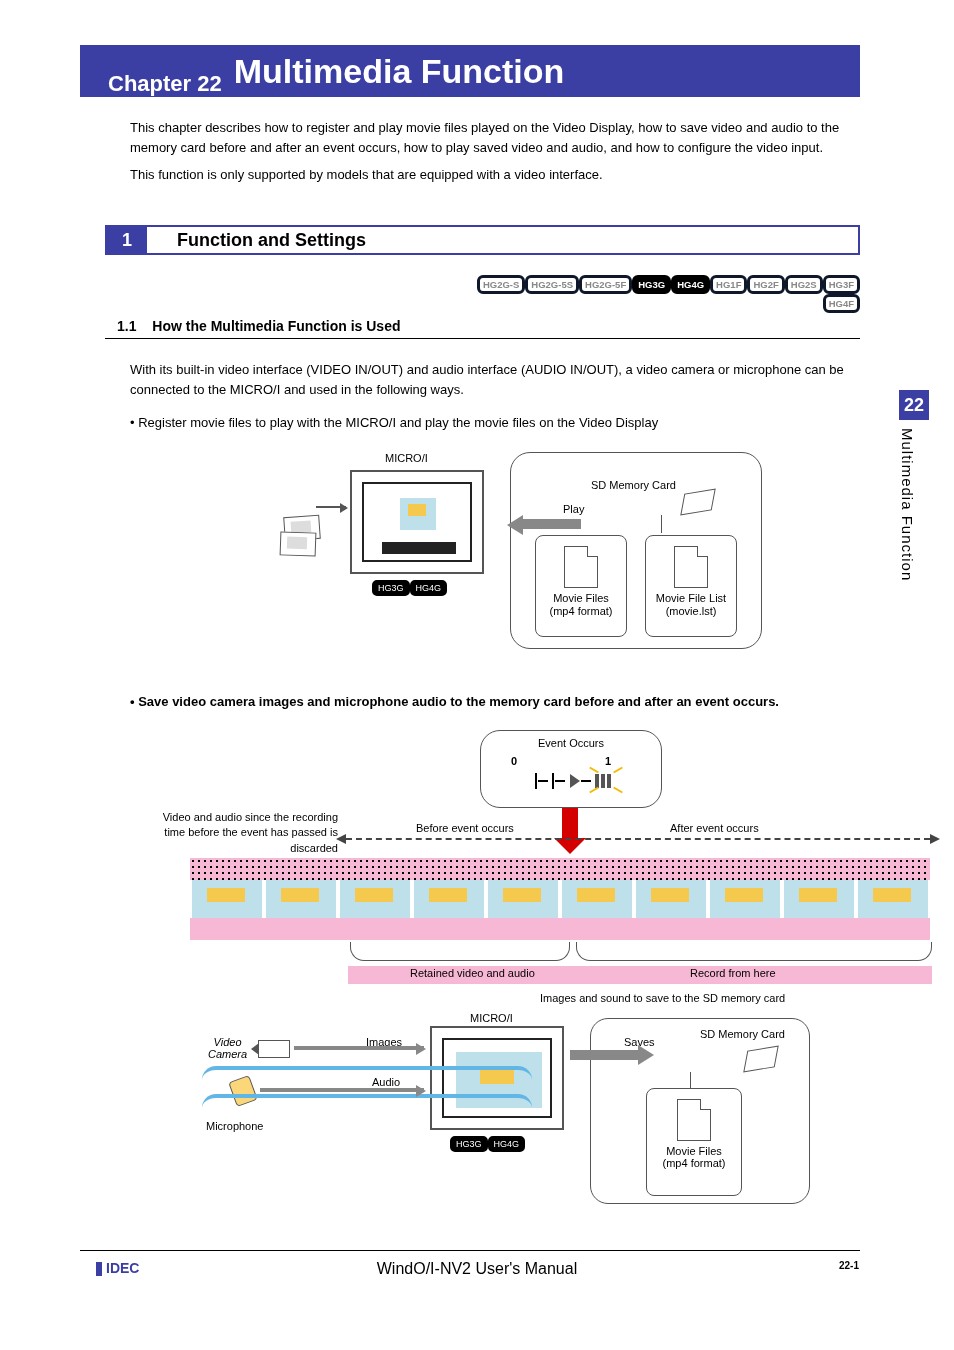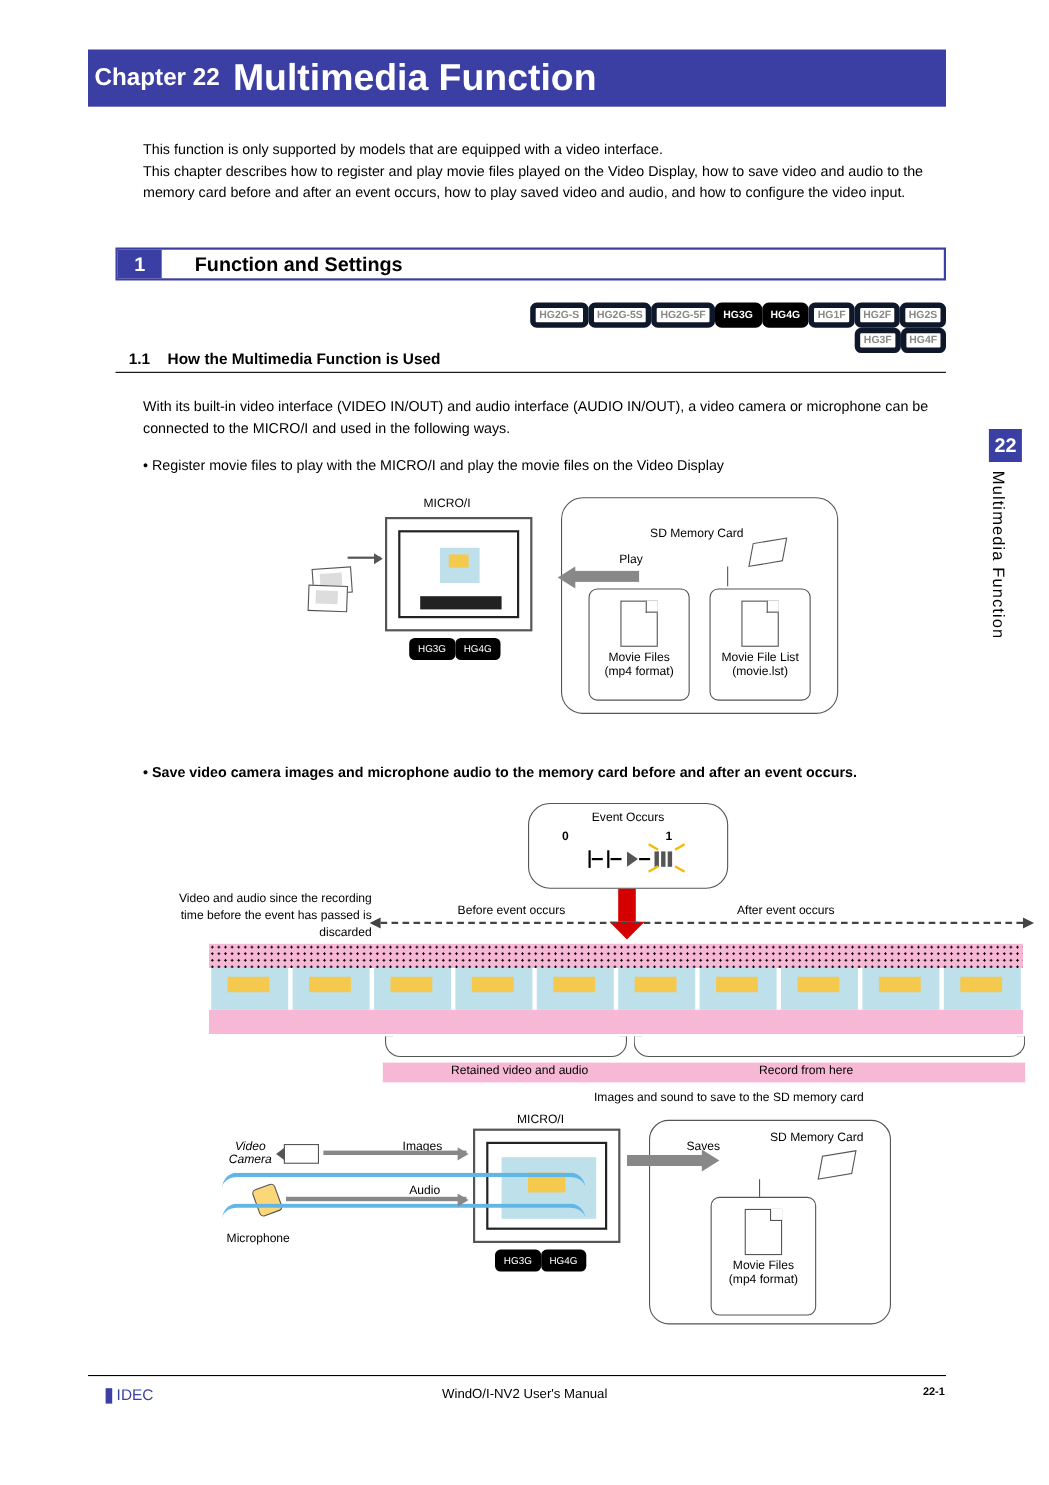--- a/index.html
+++ b/index.html
@@ -1,40 +1,40 @@
 <!DOCTYPE html>
 <html><head>
 <meta charset="utf-8">
 <style>
   body { margin:0; font-family: Arial, Helvetica, sans-serif; background:#fff; color:#000; }
   .page { width:954px; height:1350px; position:relative; background:#fff; }
-  .header-bar { position:absolute; left:80px; top:45px; width:780px; height:52px; background:#3b3fa3; color:#fff; display:flex; align-items:flex-start; padding:0 6px; box-sizing:border-box;}
+  .header-bar { position:absolute; left:80px; top:45px; width:780px; height:52px; background:#3b3fa3; color:#fff; display:flex; align-items:flex-end; padding:0 28px; box-sizing:border-box;}
   .header-bar .ch { font-size:22px; font-weight:bold; margin-top:12px;}
   .header-bar .title { font-size:34px; font-weight:bold; margin-left:12px; line-height:52px;}
   .intro { position:absolute; left:130px; top:118px; width:725px; font-size:13px; line-height:1.5;}
   .section1 { position:absolute; left:105px; top:225px; width:755px; height:30px; border:2px solid #3b3fa3; display:flex; align-items:center; box-sizing:border-box;}
   .section1 .num { width:40px; text-align:center; font-size:18px; font-weight:bold; background:#3b3fa3; color:#fff; height:100%; line-height:26px;}
   .section1 .label { font-size:18px; font-weight:bold; margin-left:30px;}
   .tags { position:absolute; left:445px; top:275px; width:415px; font-size:9.5px; font-weight:bold; text-align:right;}
-  .tag { display:inline-block; border:5px solid #0f172a; border-radius:6px; padding:1px 3px; color:#888; margin-left:0px;}
+  .tag { display:inline-block; border:3px solid #0f172a; border-radius:6px; padding:1px 3px; color:#888; margin-left:0px;}
   .tag.active { background:#000; color:#fff; border-color:#000;}
   .sub-heading { position:absolute; left:105px; top:318px; width:755px; font-size:14px; font-weight:bold; border-bottom:1px solid #000; padding-bottom:4px;}
   .sub-num { margin-right:12px;margin-left:12px;}
   .body-text { font-size:13px; line-height:1.5;}
   .bt1 { position:absolute; left:130px; top:360px; width:725px;}
   .bullet { position:absolute; font-size:13px;}
   .b1 { left:130px; top:415px; width:725px;}
   .b2 { left:130px; top:694px; width:725px;font-weight:bold;}
   .sidetab { position:absolute; right:25px; top:390px; width:30px; text-align:center;}
   .sidetab .box { width:30px; height:30px; background:#3b3fa3; color:#fff; font-size:18px; font-weight:bold; line-height:30px;}
   .sidetab .vtext { writing-mode:vertical-rl; font-size:15px; margin-top:8px; letter-spacing:1px;}
   .footer-line { position:absolute; left:80px; top:1250px; width:780px; border-top:1px solid #000;}
-  .footer-left { position:absolute; left:96px; top:1260px; font-size:14px; font-weight:normal; color:#3b3fa3;}
+  .footer-left { position:absolute; left:96px; top:1260px; font-size:14px; font-weight:bold; color:#3b3fa3;}
   .footer-left .bar { display:inline-block; width:6px; height:14px; background:#3b3fa3; margin-right:4px; vertical-align:middle;}
-  .footer-center { position:absolute; top:1260px; width:954px; text-align:center; font-size:12px;}
+  .footer-center { position:absolute; top:1260px; width:954px; text-align:center; font-size:16px;}
   .footer-right { position:absolute; right:95px; top:1260px; font-size:10px; font-weight:bold;}
 
   
   .fig1 { position:absolute; left:280px; top:440px; width:500px; height:220px; font-size:11px;}
   .fig1 .microi-label{ position:absolute; left:105px; top:12px;}
   .fig1 .hmi { position:absolute; left:70px; top:30px; width:130px; height:100px; border:2px solid #555; background:#fff;}
   .fig1 .hmi-inner { position:absolute; left:10px; top:10px; width:110px; height:80px; border:2px solid #222; background:#fff; box-sizing:border-box;}
   .fig1 .video-area { position:absolute; left:36px; top:14px; width:36px; height:32px; background:#bde0eb;}
   .fig1 .video-area::after{content:""; position:absolute; left:8px; top:6px; width:18px; height:12px; background:#f5c94e;}
   .fig1 .hmi-btns { position:absolute; left:18px; top:58px; width:74px; height:12px; background:#222;}
@@ -130,22 +130,22 @@
 </head>
 <body>
 <div class="page">
 
 <div class="header-bar">
   <span class="ch">Chapter 22</span>
   <span class="title">Multimedia Function</span>
 </div>
 
 <div class="intro">
+  <div>This chapter describes how to register and play movie files played on the Video Display, how to save video and audio to the memory card before and after an event occurs, how to play saved video and audio, and how to configure the video input.</div>
   <div style="margin-top:8px">This function is only supported by models that are equipped with a video interface.</div>
-  <div>This chapter describes how to register and play movie files played on the Video Display, how to save video and audio to the memory card before and after an event occurs, how to play saved video and audio, and how to configure the video input.</div>
 </div>
 
 <div class="section1">
   <div class="num">1</div>
   <div class="label">Function and Settings</div>
 </div>
 
 <div class="tags" id="model-tags"><span class="tag">HG2G-S</span><span class="tag">HG2G-5S</span><span class="tag">HG2G-5F</span><span class="tag active">HG3G</span><span class="tag active">HG4G</span><span class="tag">HG1F</span><span class="tag">HG2F</span><span class="tag">HG2S</span><span class="tag">HG3F</span><span class="tag">HG4F</span></div>
 
 <div class="sub-heading">

